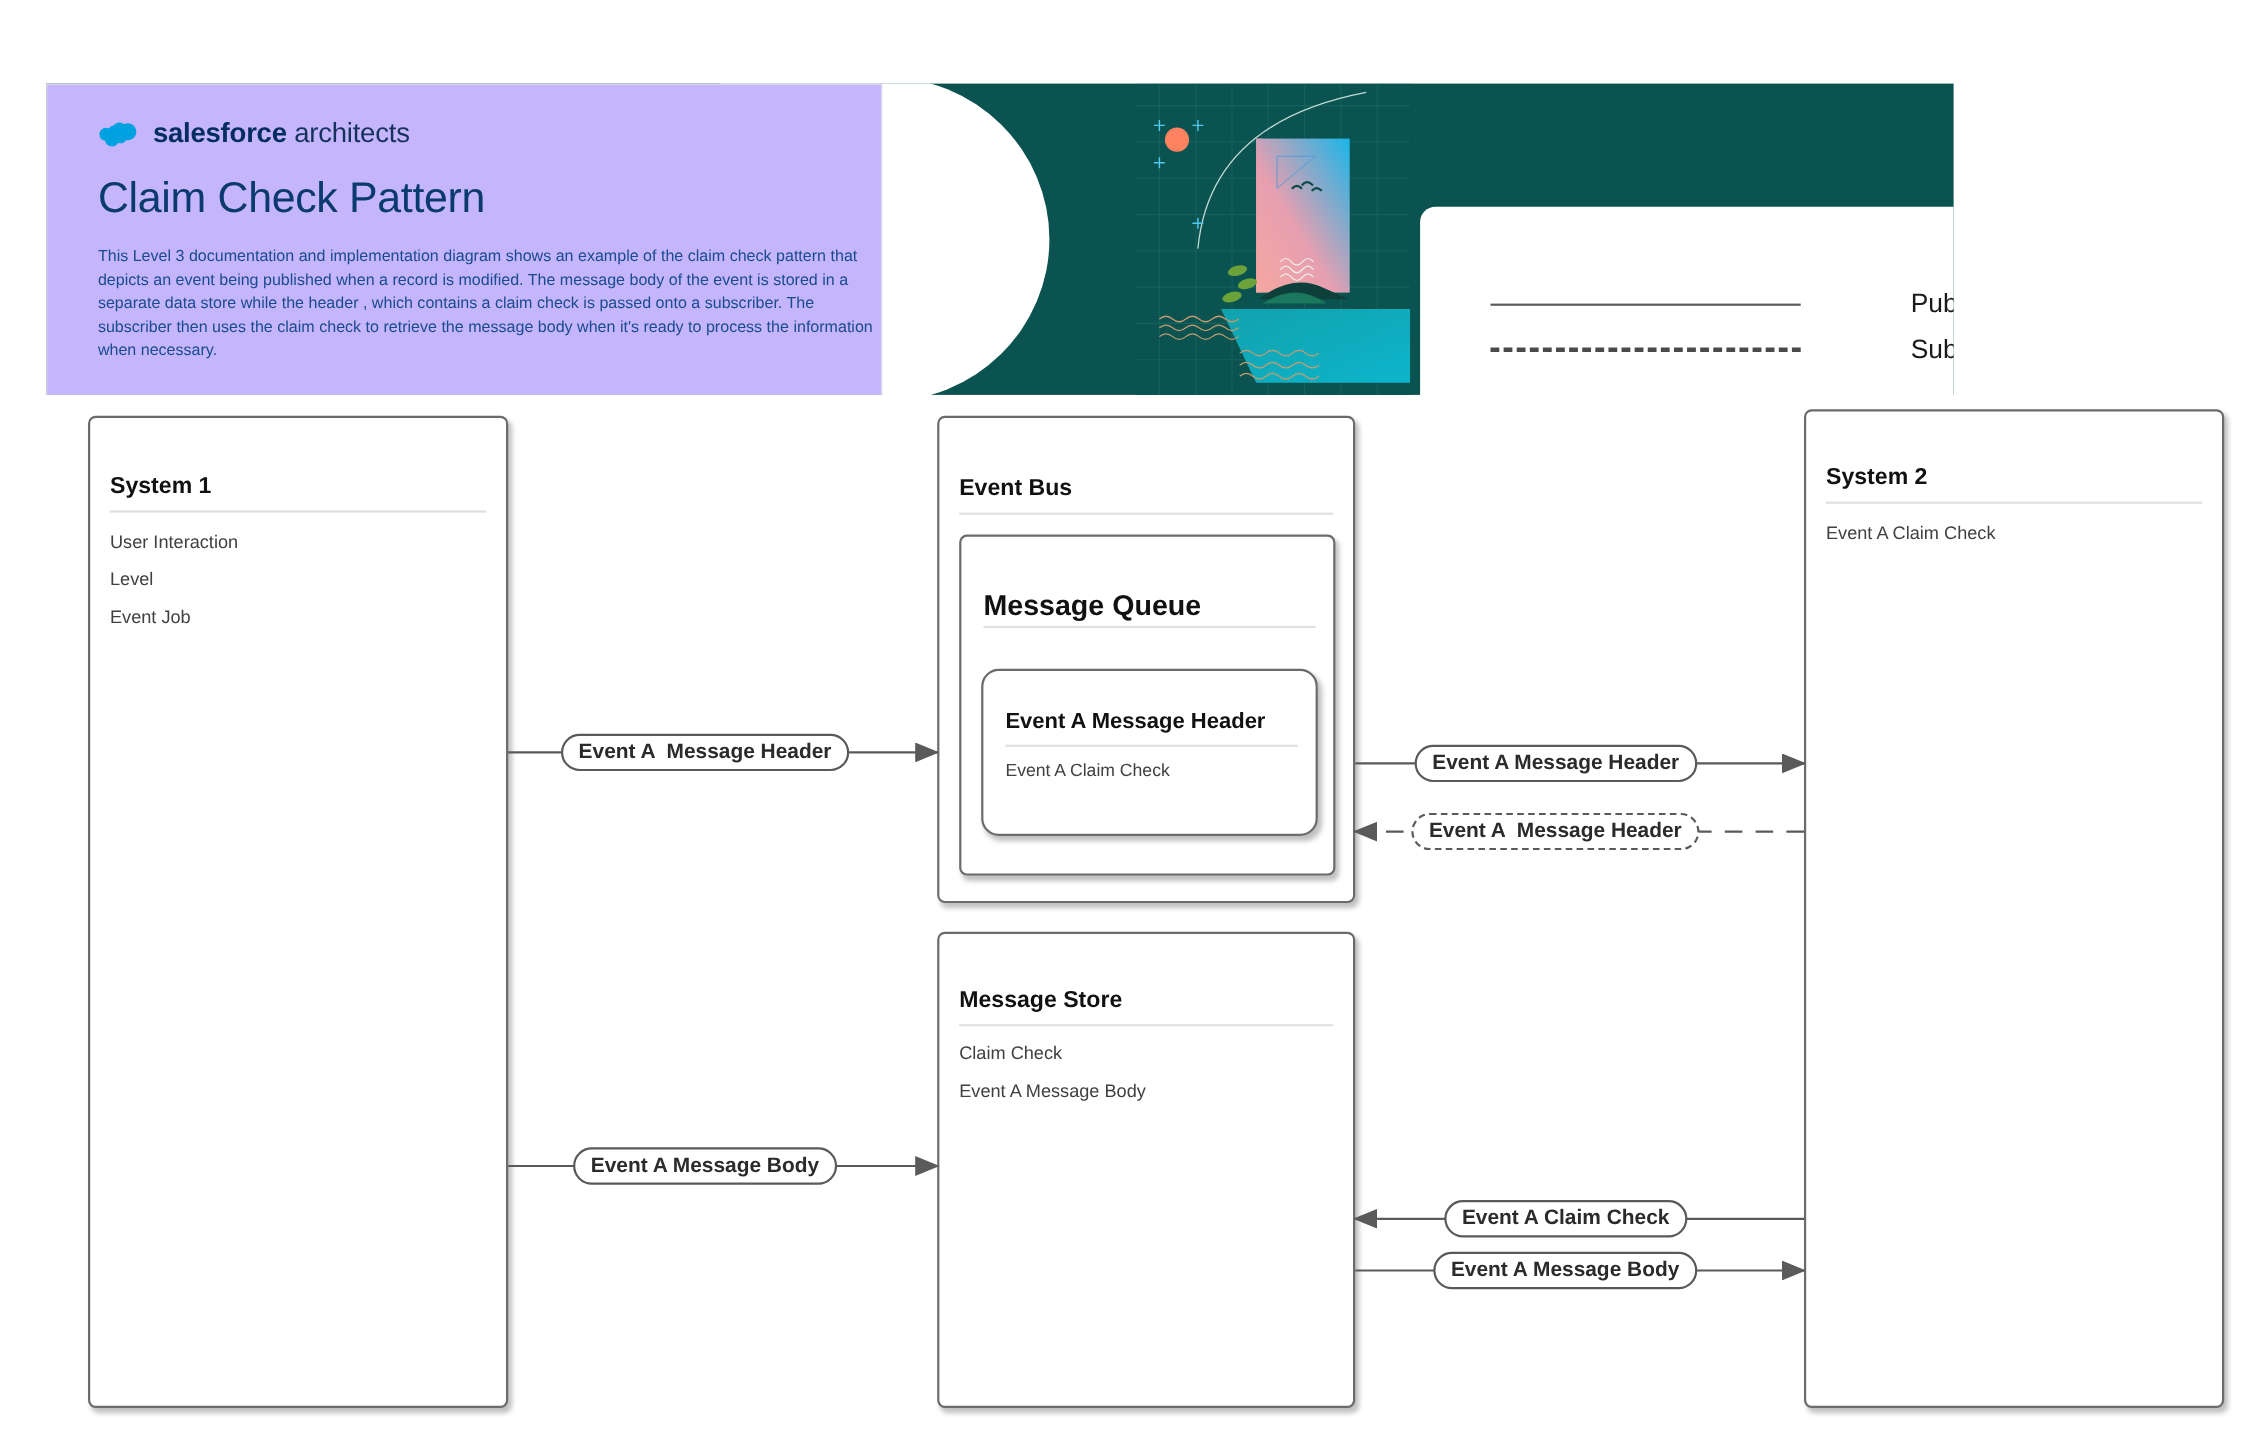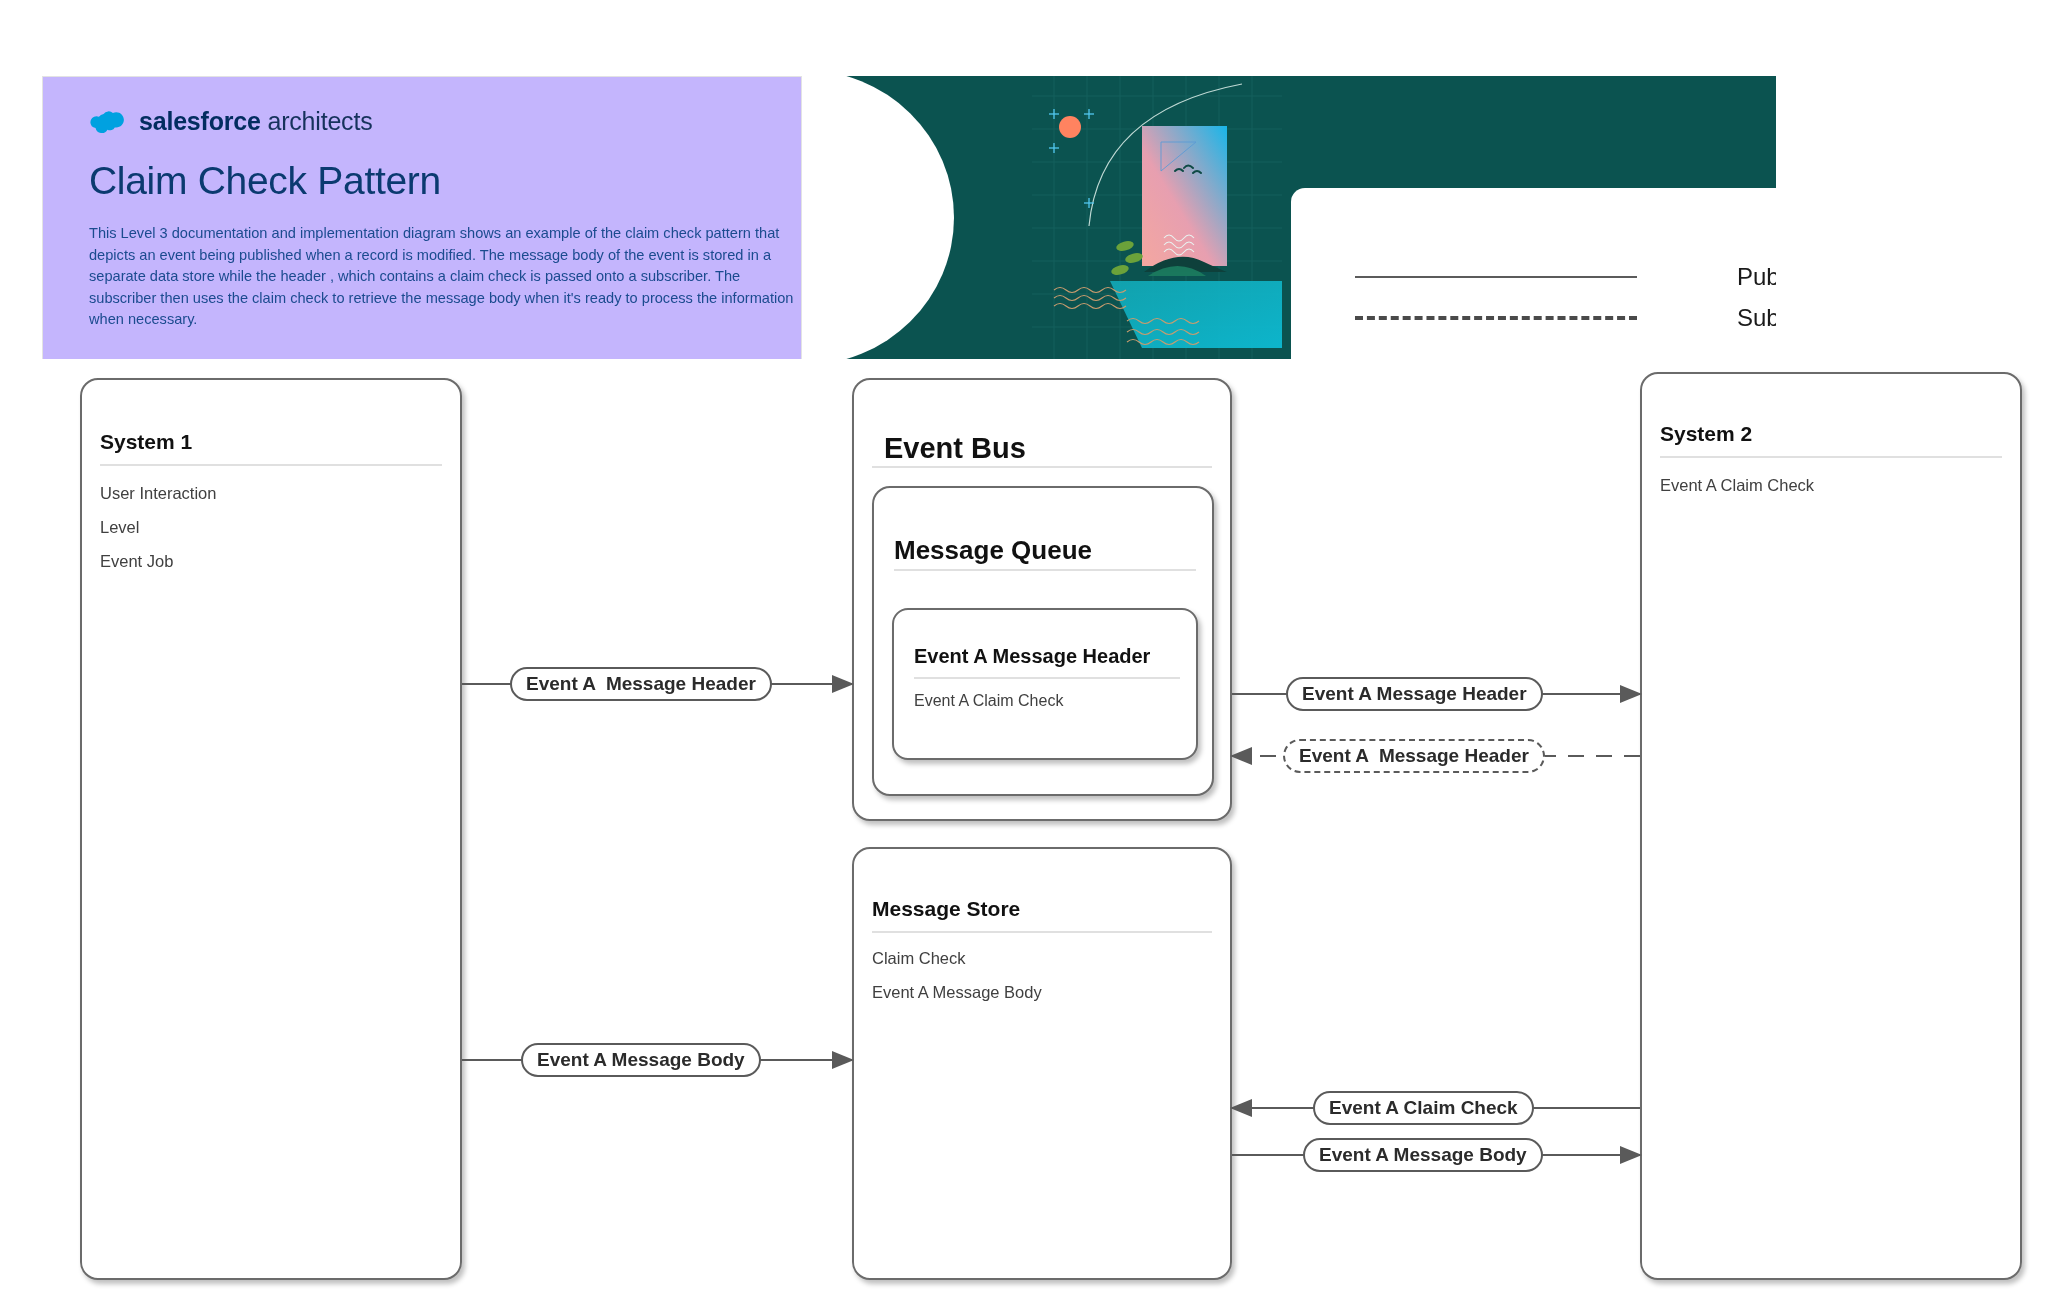--- a/index.html
+++ b/index.html
@@ -132,21 +132,21 @@
     font-size: 24px;
     color: #1a1a1a;
     white-space: nowrap;
   }
 
   
   .node-box {
     position: absolute;
     background: #ffffff;
     border: 2.5px solid #6b6b6b;
-    border-radius: 18px;
+    border-radius: 7px;
     box-shadow: 3px 4px 5px rgba(0,0,0,0.25);
     box-sizing: border-box;
   }
   .node-title {
     position: absolute;
     font-weight: 700;
     color: #111111;
     white-space: nowrap;
   }
   .node-rule {
@@ -162,21 +162,21 @@
 
   #system1-box { left: 80px; top: 378px; width: 382px; height: 902px; }
   #system1-title { left: 18px; top: 50px; font-size: 21px; }
   #system1-rule { left: 18px; top: 84px; width: 342px; }
   .s1-item { left: 18px; font-size: 16.5px; }
   #system1-item-0 { top: 104px; }
   #system1-item-1 { top: 138px; }
   #system1-item-2 { top: 172px; }
 
   #eventbus-box { left: 852px; top: 378px; width: 380px; height: 443px; }
-  #eventbus-title { left: 30px; top: 52px; font-size: 29px; }
+  #eventbus-title { left: 18px; top: 52px; font-size: 21px; }
   #eventbus-rule { left: 18px; top: 86px; width: 340px; }
 
   #messagequeue-box { left: 872px; top: 486px; width: 342px; height: 310px; }
   #messagequeue-title { left: 20px; top: 47px; font-size: 26px; }
   #messagequeue-rule { left: 20px; top: 81px; width: 302px; }
 
   #msgheader-card { left: 892px; top: 608px; width: 306px; height: 152px; border-radius: 16px; }
   #msgheader-title { left: 20px; top: 35px; font-size: 20px; }
   #msgheader-rule { left: 20px; top: 67px; width: 266px; }
   #msgheader-item { left: 20px; top: 82px; font-size: 16px; }

